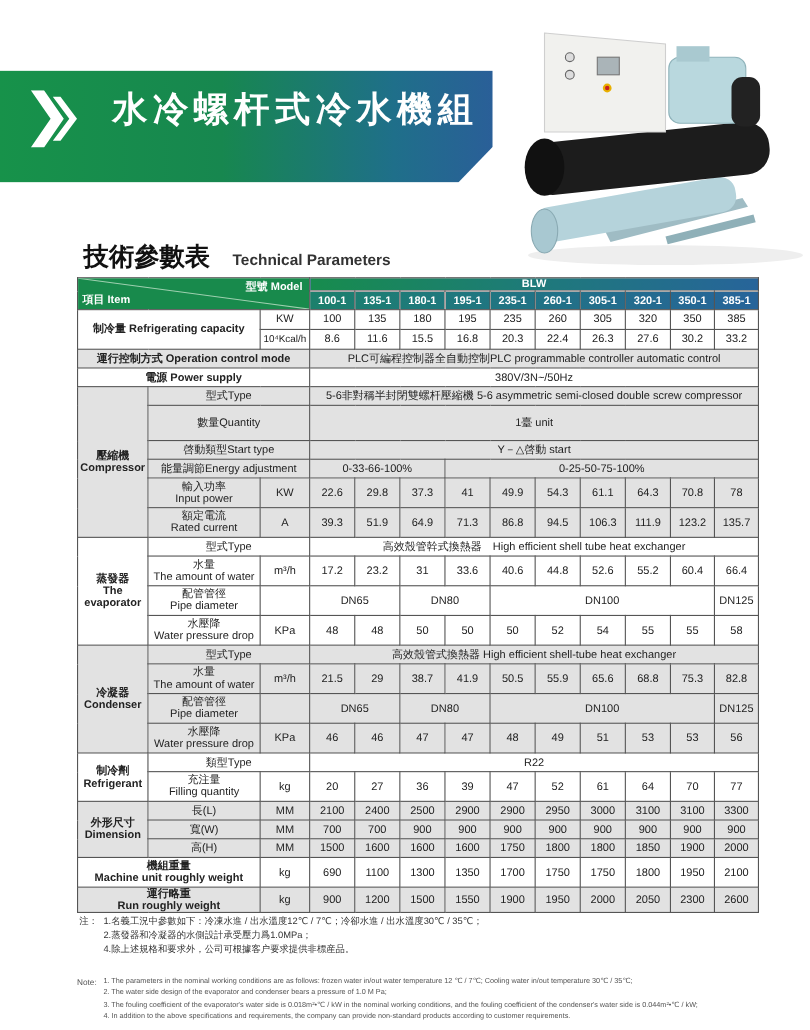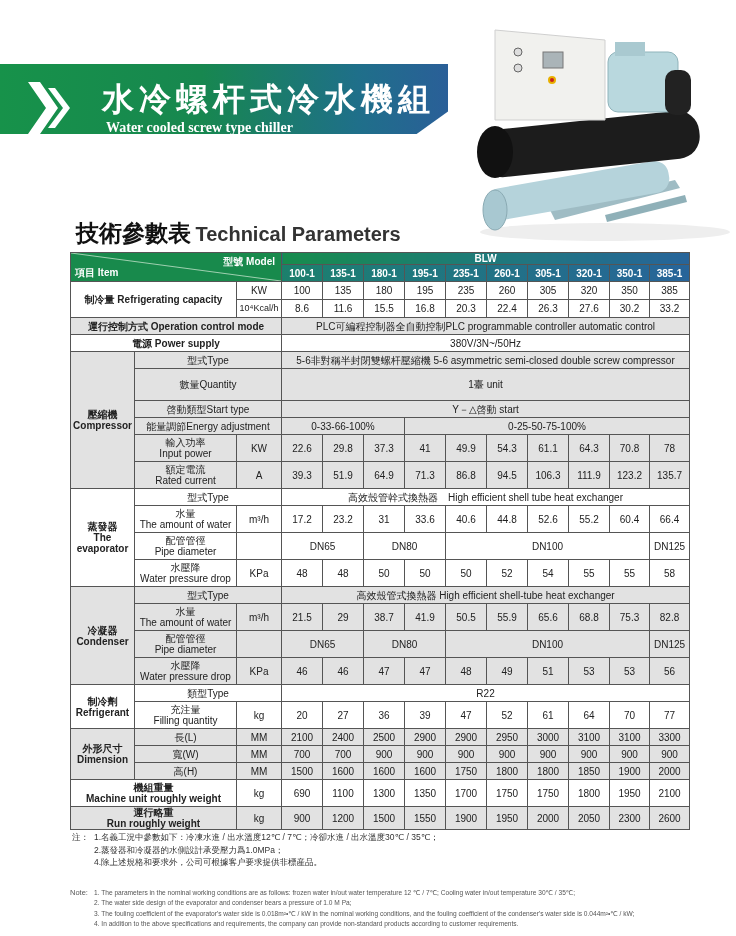--- a/index.html
+++ b/index.html
@@ -1,41 +1,41 @@
 <!DOCTYPE html>
 <html><head>
 <meta charset="utf-8">
 <style>
   * { box-sizing: border-box; margin: 0; padding: 0; }
   html, body { width: 736px; height: 936px; background: #ffffff; overflow: hidden; }
   body { position: relative; font-family: "Liberation Sans", "DejaVu Sans", sans-serif; color: #222; }
 
   
   .banner {
-    position: absolute; left: 0; top: 64px; width: 448px; height: 70px;
+    position: absolute; left: 0; top: 64px; width: 448px; height: 102px;
     background: linear-gradient(90deg, #17924a 0%, #17874f 45%, #1f6f8a 80%, #2a5f98 100%);
     clip-path: polygon(0 0, 100% 0, 100% 68%, 93% 100%, 0 100%);
   }
   .chev { position: absolute; left: 28px; top: 18px; width: 46px; height: 52px; }
   .banner-cn {
     position: absolute; left: 102px; top: 14px; color: #fff; font-size: 32px; font-weight: bold;
     letter-spacing: 5px; font-family: "DejaVu Sans", sans-serif;
   }
   .banner-en {
     position: absolute; left: 106px; top: 56px; color: #fff; font-size: 14px; font-weight: bold;
     font-family: "Liberation Serif", serif;
   }
 
   
   .product { position: absolute; left: 455px; top: 10px; width: 281px; height: 235px; }
 
   
   .sec-title { position: absolute; left: 76px; top: 218px; font-size: 16px; font-weight: bold; color: #111; }
   .sec-title .cn { font-size: 23px; font-family: "DejaVu Sans", sans-serif; }
-  .sec-title .en { font-size: 20px; color: #333; margin-left: 0; }
+  .sec-title .en { font-size: 14px; color: #333; margin-left: 16px; }
 
   
   table.spec {
     position: absolute; left: 70px; top: 252px; width: 618px;
     border-collapse: collapse; table-layout: fixed;
     font-size: 10px; color: #222;
   }
   table.spec td, table.spec th {
     border: 1px solid #555; text-align: center; vertical-align: middle;
     padding: 0 1px; line-height: 1.1; white-space: nowrap; overflow: hidden;
@@ -62,21 +62,20 @@
 </style>
 </head>
 <body>
 
 <div class="banner">
   <svg class="chev" viewBox="0 0 46 52">
     <polygon points="0,0 12,0 30,26 12,52 0,52 18,26" fill="#ffffff"></polygon>
     <polygon points="20,6 27,6 42,26 27,46 20,46 35,26" fill="#ffffff"></polygon>
   </svg>
   <div class="banner-cn">水冷螺杆式冷水機組</div>
-  <div class="banner-en">Water cooled screw type chiller</div>
 </div>
 
 <svg class="product" viewBox="0 0 281 235">
   <ellipse cx="150" cy="222" rx="125" ry="9" fill="#eeeeee"></ellipse>
 
   <polygon points="95,200 220,170 225,178 100,210" fill="#9fbcc4"></polygon>
   <polygon points="150,205 230,185 232,192 152,212" fill="#8fb0b8"></polygon>
 
   <rect x="30" y="165" width="185" height="32" rx="14" fill="#b5d3db" transform="rotate(-10 120 180)"></rect>
   <ellipse cx="40" cy="200" rx="12" ry="20" fill="#a8c8d1" stroke="#8aaab3"></ellipse>

